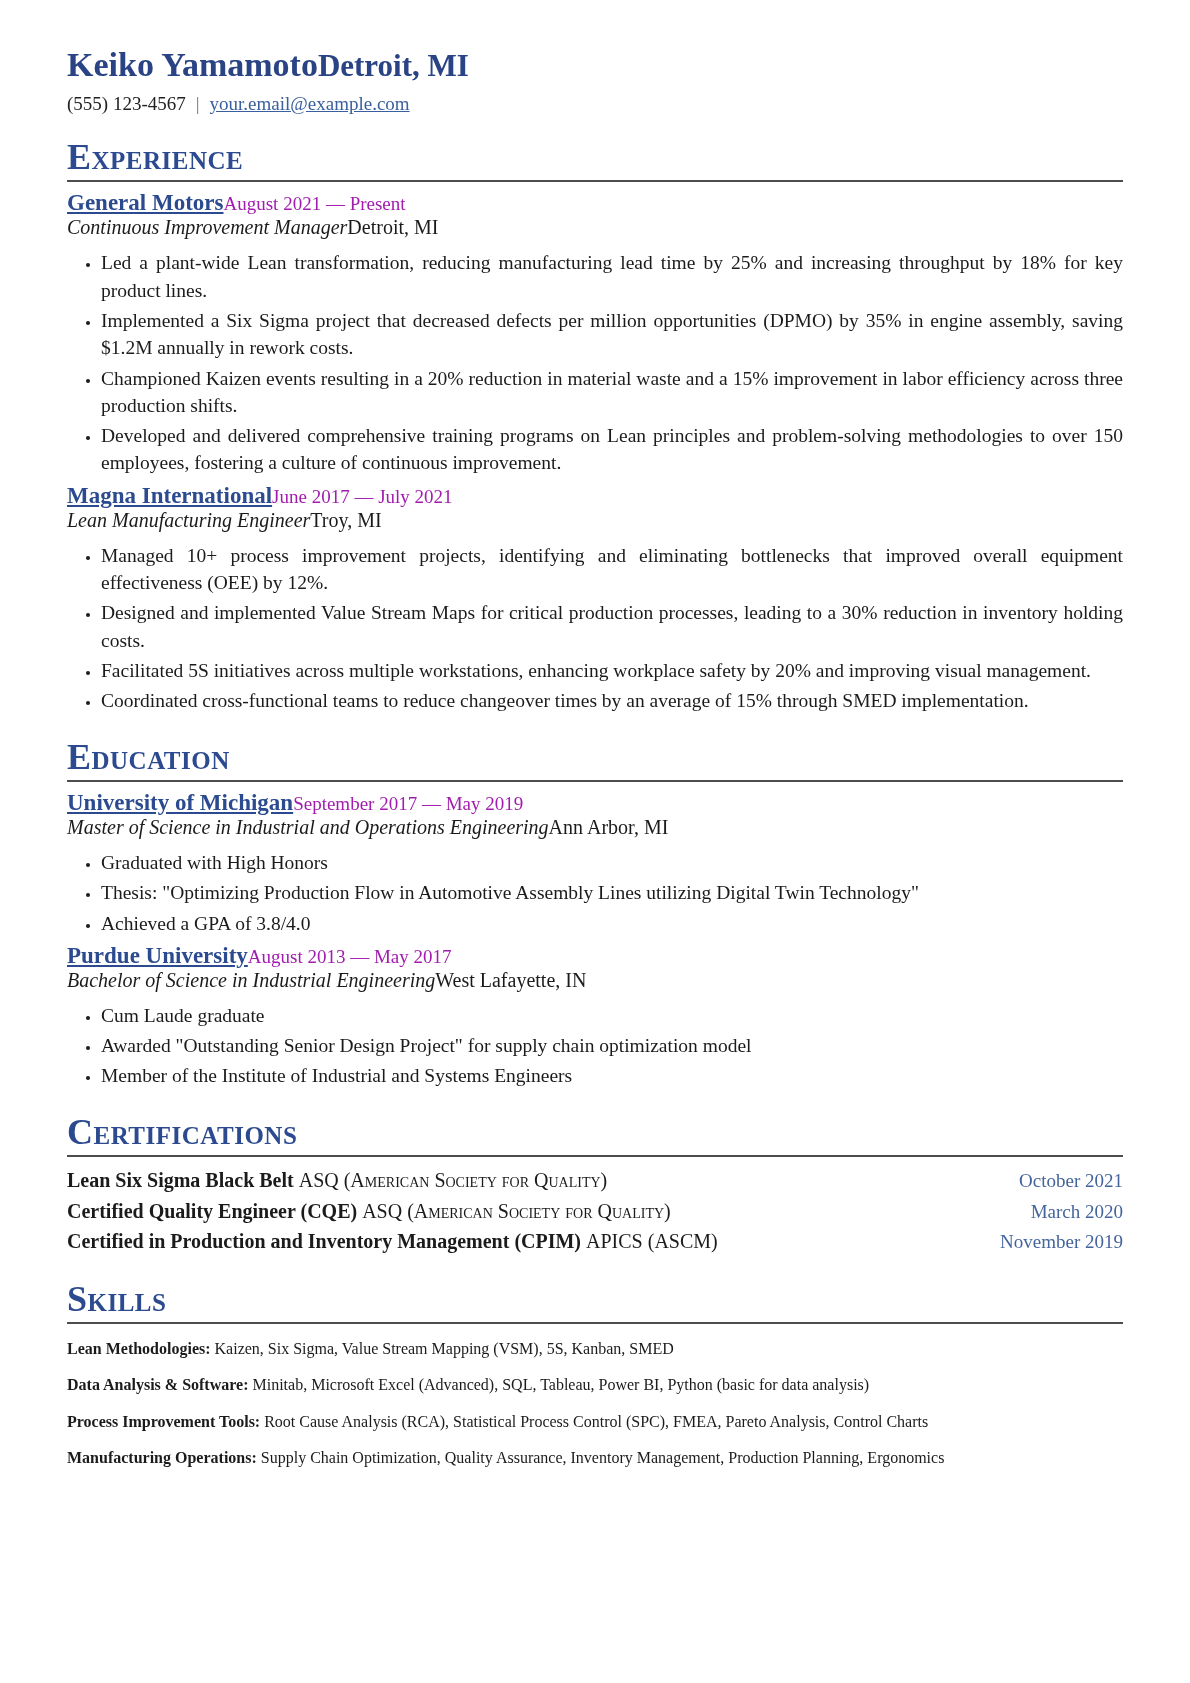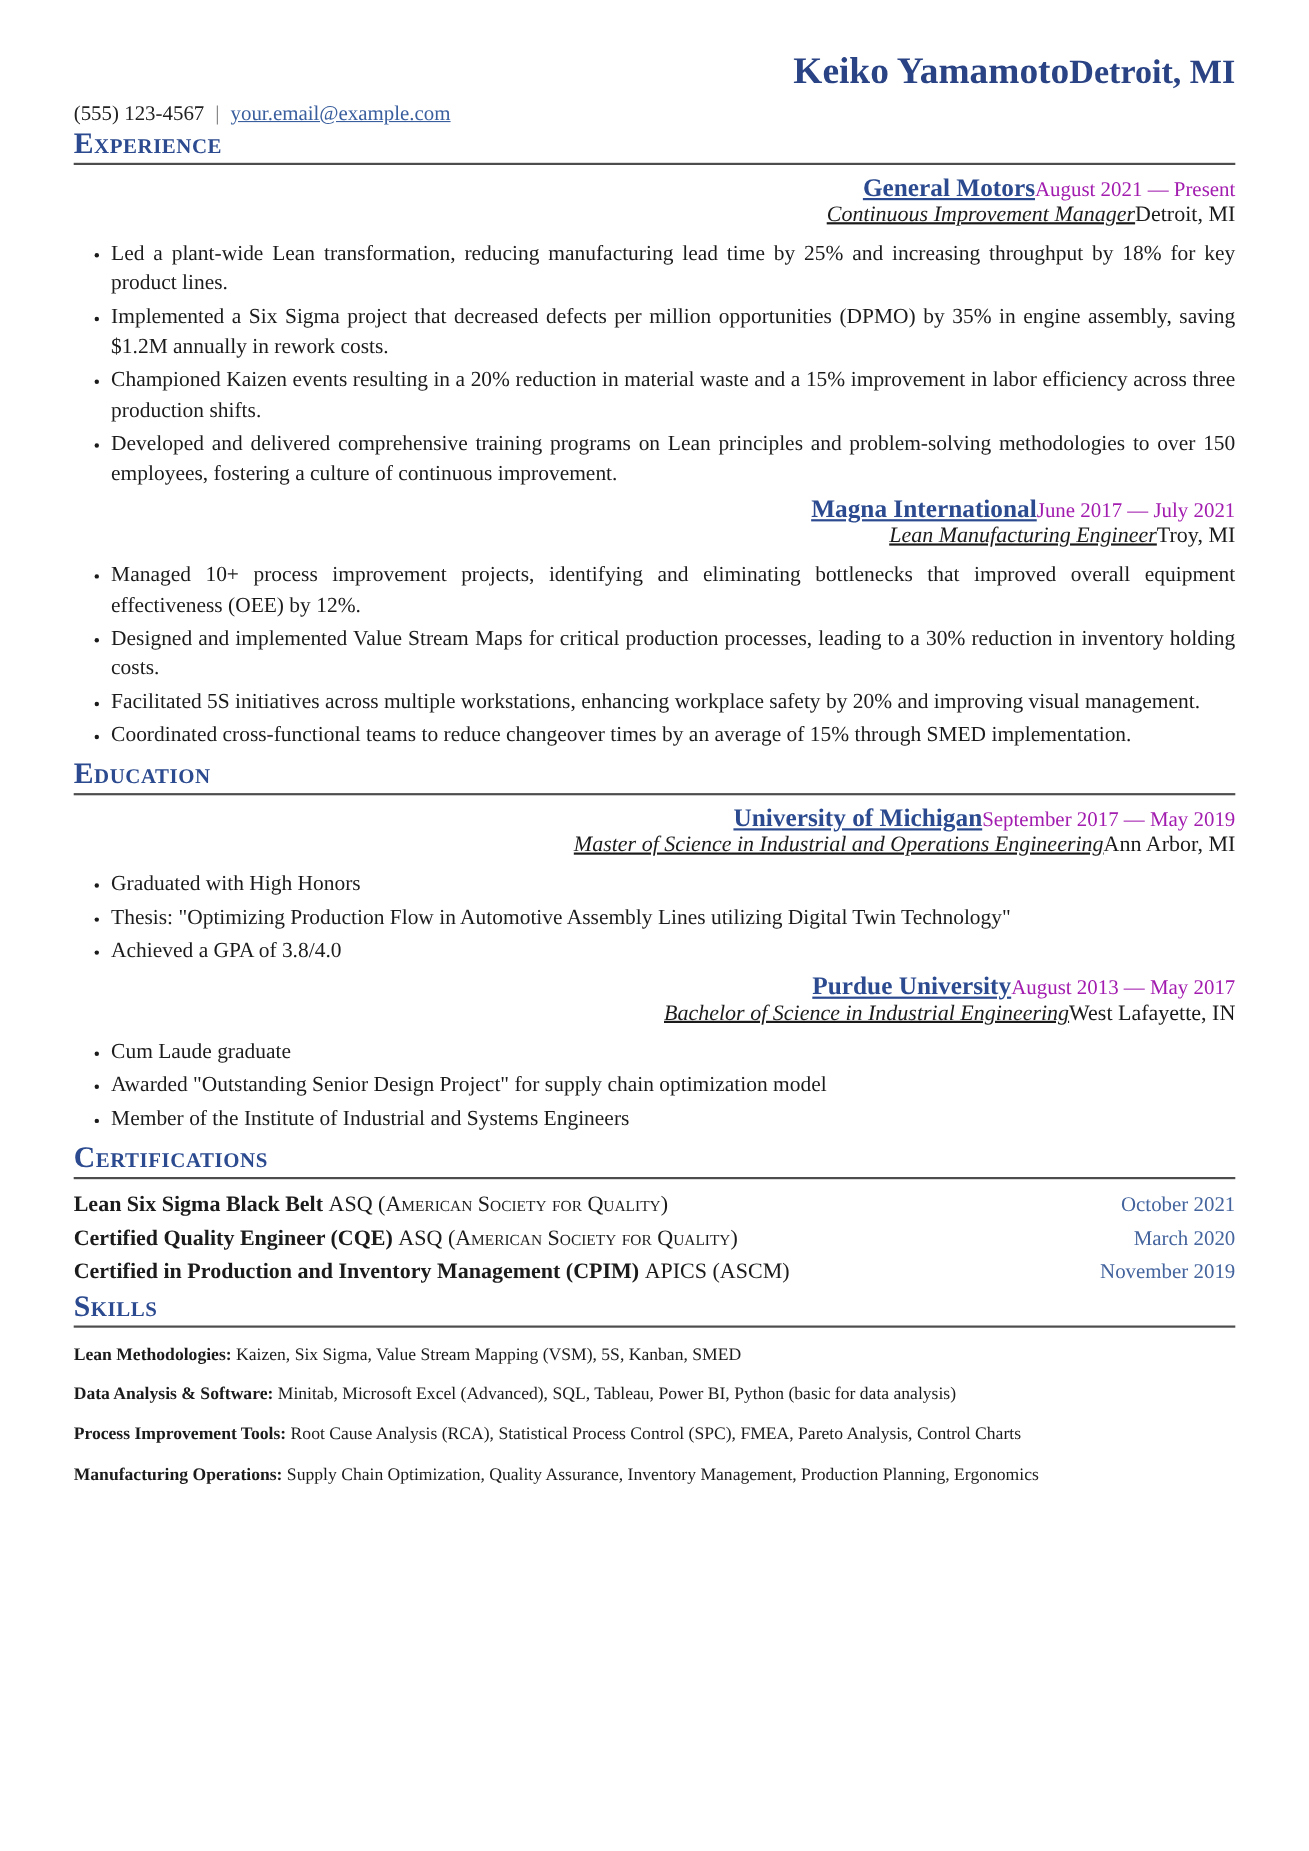--- a/index.html
+++ b/index.html
@@ -4,58 +4,59 @@
 <style>
   * { margin: 0; padding: 0; box-sizing: border-box; }
   html, body { background: #ffffff; }
   body {
     width: 1190px;
     min-height: 1683px;
     font-family: "Liberation Serif", "DejaVu Serif", serif;
     color: #1b1b1b;
     padding: 46px 67px 40px 67px;
   }
-  .row { display: flex; justify-content: flex-end; align-items: baseline; }
+  .row { display: flex; justify-content: flex-start; align-items: baseline; }
 
   
   .name { font-size: 34px; font-weight: bold; color: #2a4384; }
   .toploc { font-size: 31px; font-weight: bold; color: #2a4384; }
   .contact { margin-top: 9px; font-size: 19px; color: #222; }
   .contact .sep { color: #777; margin: 0 10px; }
   .email {
     color: #3a5f9e;
     text-decoration: underline;
     cursor: pointer;
   }
 
   
   h2.sec {
     font-variant: small-caps;
     font-weight: bold;
-    font-size: 27px;
+    font-size: 36px;
     color: #2b4a8f;
     letter-spacing: 0.5px;
     border-bottom: 2px solid #4d4d4d;
     padding-bottom: 2px;
+    margin-top: 22px;
     margin-bottom: 8px;
     line-height: 1.15;
   }
 
   
   .entry { margin-bottom: 4px; }
   .entry-head { margin-top: 6px; }
   .org-link {
     font-size: 23px;
     font-weight: bold;
     color: #2b4a8f;
     text-decoration: underline;
     cursor: pointer;
   }
   .dates { font-size: 19px; color: #a21caf; }
-  .role { font-style: italic; font-size: 20px; color: #1b1b1b; text-decoration: underline; }
+  .role { font-style: italic; font-size: 20px; color: #1b1b1b; }
   .place { font-size: 20px; color: #1b1b1b; }
   .entry ul {
     margin: 10px 0 6px 0;
     padding-left: 34px;
   }
   .entry li {
     font-size: 19.5px;
     line-height: 1.4;
     text-align: justify;
     margin-bottom: 3px;

